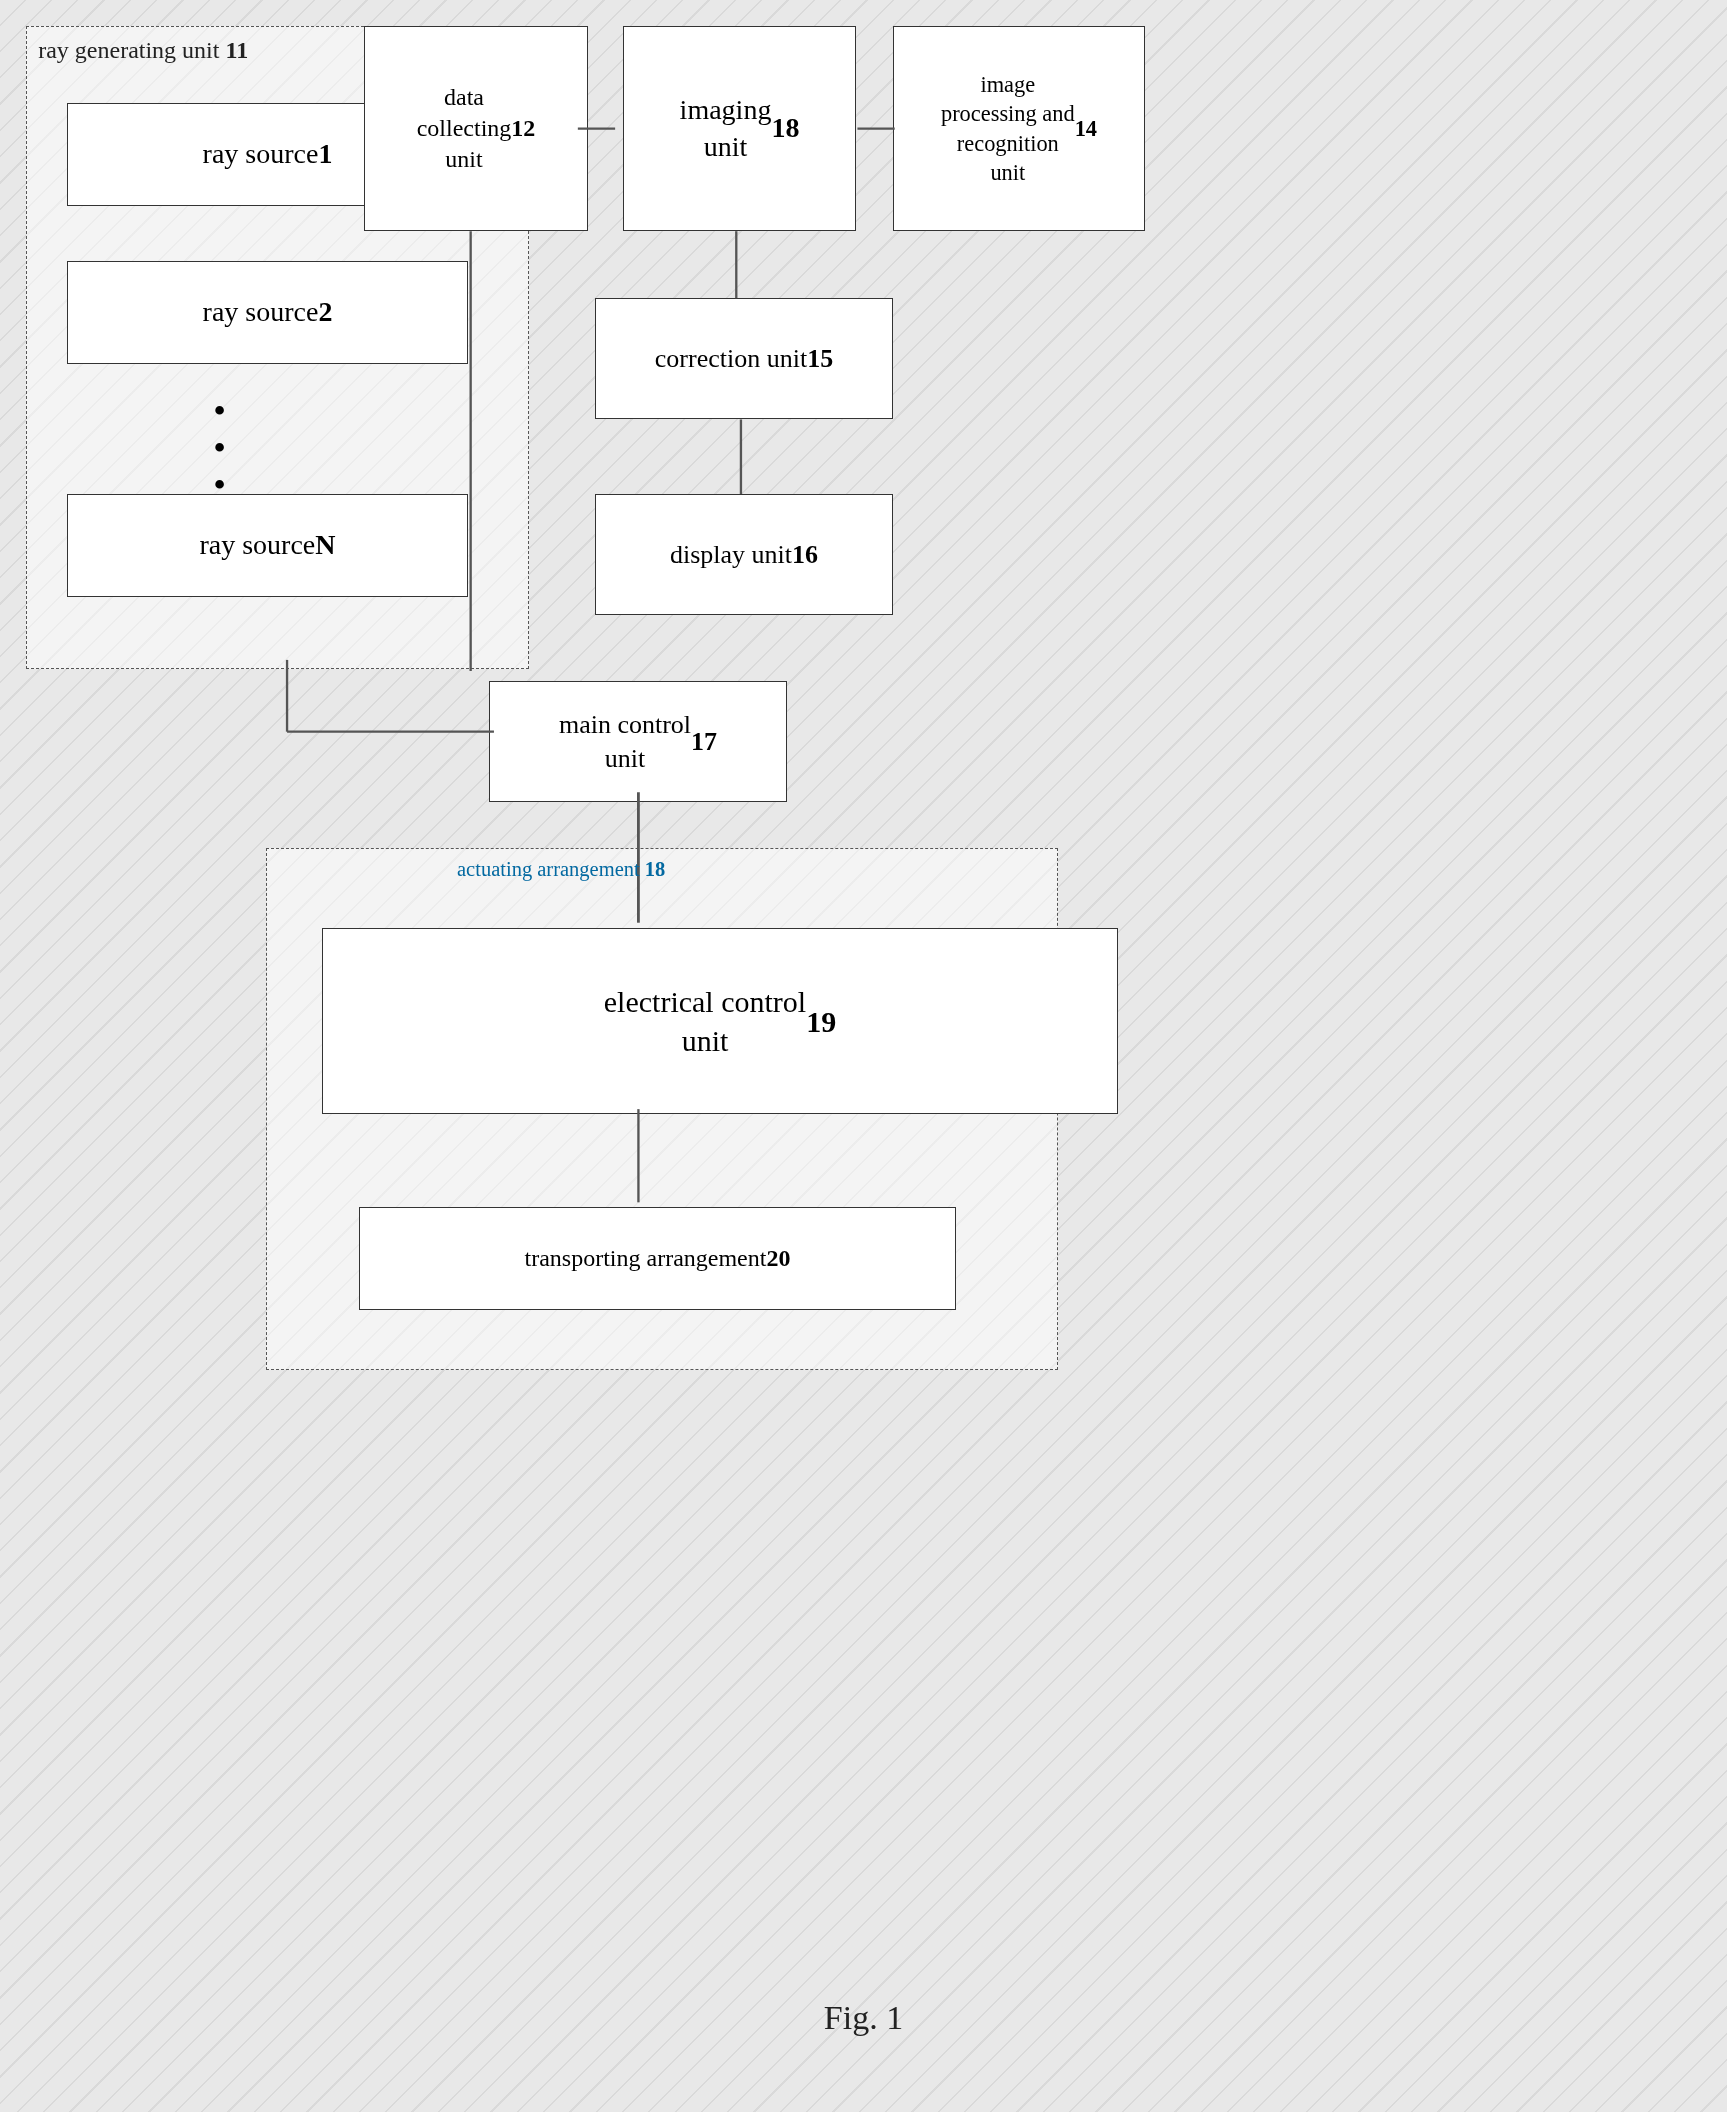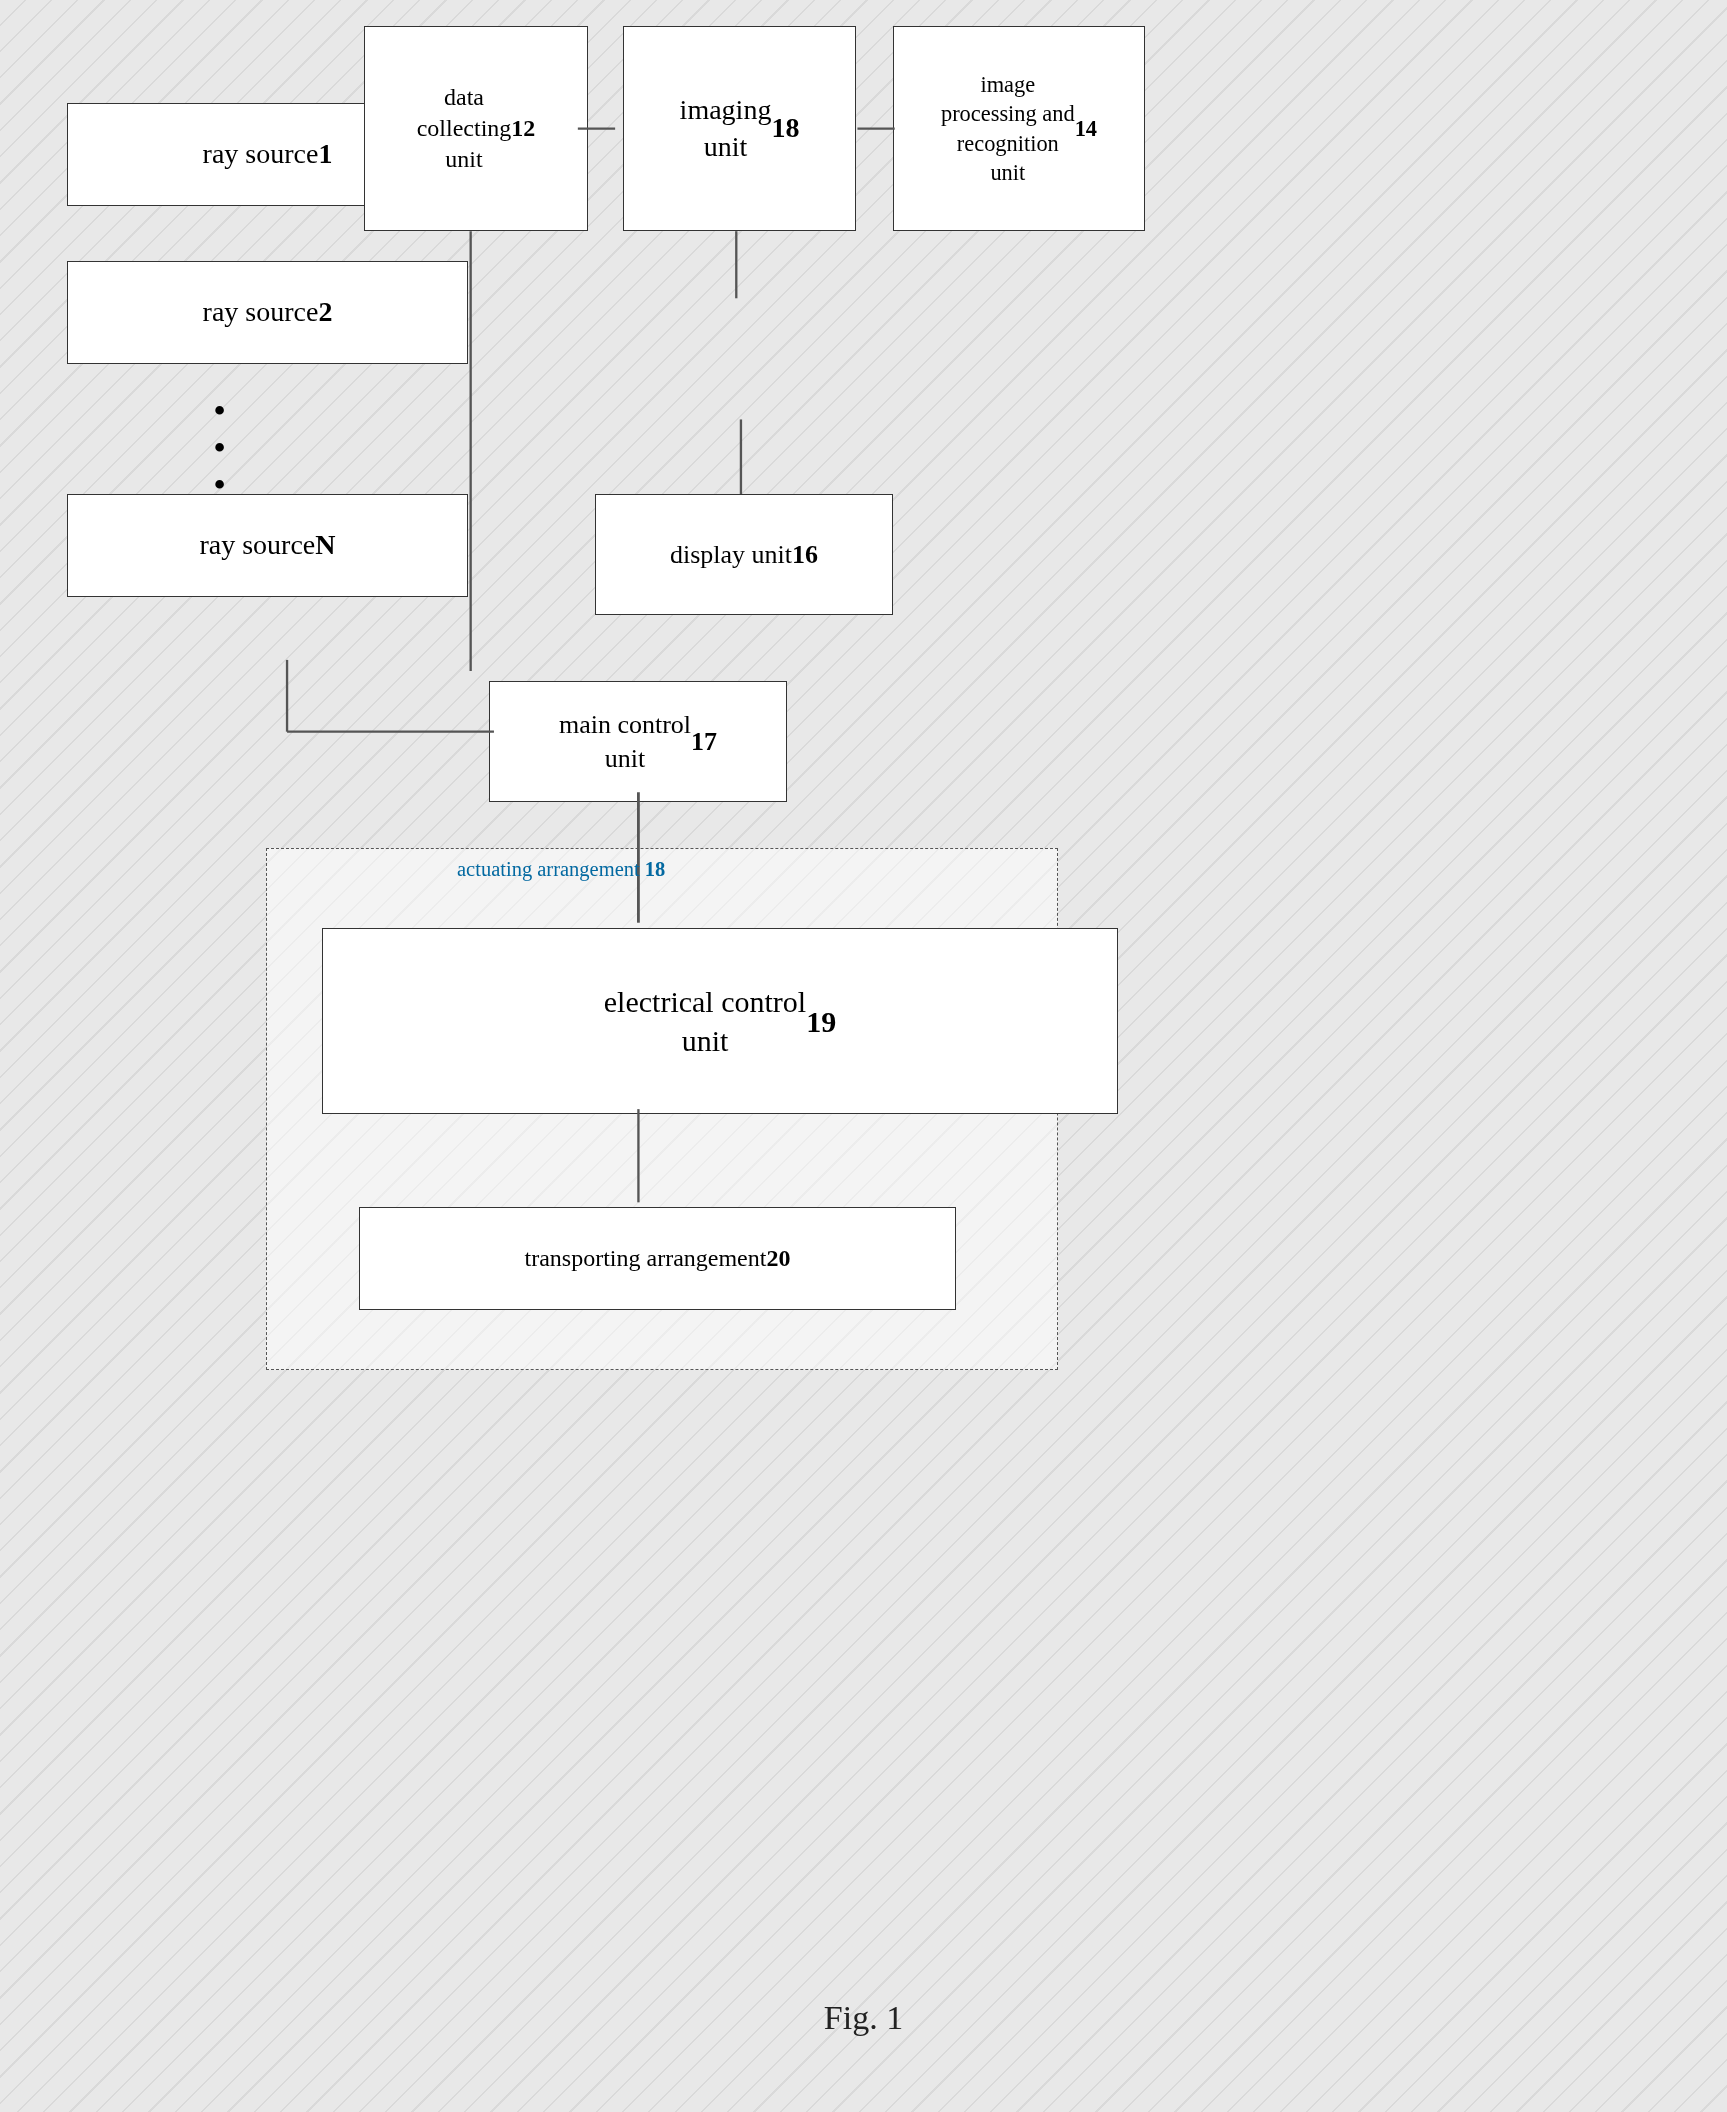--- a/index.html
+++ b/index.html
@@ -105,20 +105,25 @@
     <line x1="795" y1="450" x2="795" y2="530" stroke="#555" stroke-width="2.5"></line>
 
     <line x1="308" y1="708" x2="308" y2="785" stroke="#555" stroke-width="2.5"></line>
     <line x1="308" y1="785" x2="530" y2="785" stroke="#555" stroke-width="2.5"></line>
 
     <line x1="685" y1="850" x2="685" y2="990" stroke="#555" stroke-width="3"></line>
 
     <line x1="685" y1="1190" x2="685" y2="1290" stroke="#555" stroke-width="2.5"></line>
   </svg>
 
+  <div class="box-dashed" style="left:26px; top:26px; width:503px; height:643px;">
+    <div style="position:absolute; top:7.5px; left:11.2px; font-size:24px; color:#222;">
+      ray generating unit <span class="bold-num">11</span>
+    </div>
+  </div>
 
   <div class="box" style="left:67px; top:103px; width:401px; height:103px; font-size:28px;">
     ray source <span class="bold-num">1</span>
   </div>
 
   <div class="box" style="left:67px; top:261px; width:401px; height:103px; font-size:28px;">
     ray source <span class="bold-num">2</span>
   </div>
 
   <div style="position:absolute; left:214px; top:392px; font-size:32px; font-weight:bold; letter-spacing:5.6px; z-index:3;">
@@ -134,20 +139,23 @@
   </div>
 
   <div class="box" style="left:623px; top:26px; width:233px; height:205px; font-size:28px;">
     imaging<br>unit <span class="bold-num">18</span>
   </div>
 
   <div class="box" style="left:893px; top:26px; width:252px; height:205px; font-size:22.4px;">
     image<br>processing and<br>recognition<br>unit <span class="bold-num">14</span>
   </div>
 
+  <div class="box" style="left:595px; top:298px; width:298px; height:121px; font-size:26px;">
+    correction unit<br><span class="bold-num">15</span>
+  </div>
 
   <div class="box" style="left:595px; top:494px; width:298px; height:121px; font-size:26px;">
     display unit<br><span class="bold-num">16</span>
   </div>
 
   <div class="box" style="left:489px; top:681px; width:298px; height:121px; font-size:26px;">
     main control<br>unit <span class="bold-num">17</span>
   </div>
 
   <div class="box-dashed" style="left:266px; top:848px; width:792px; height:522px;">

